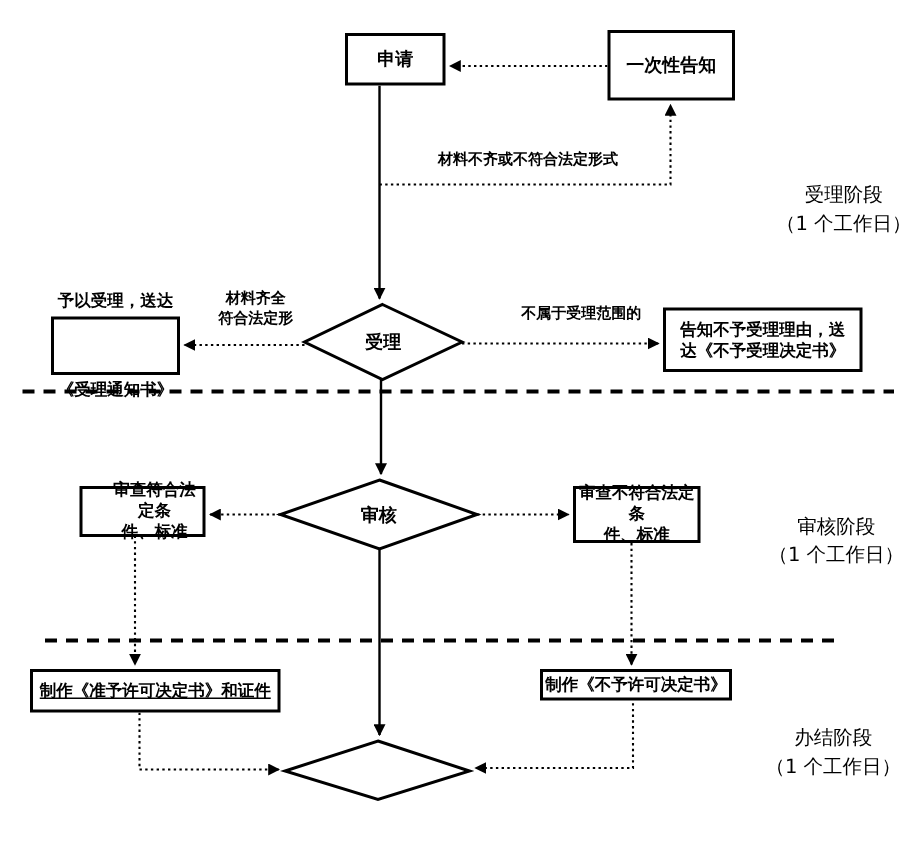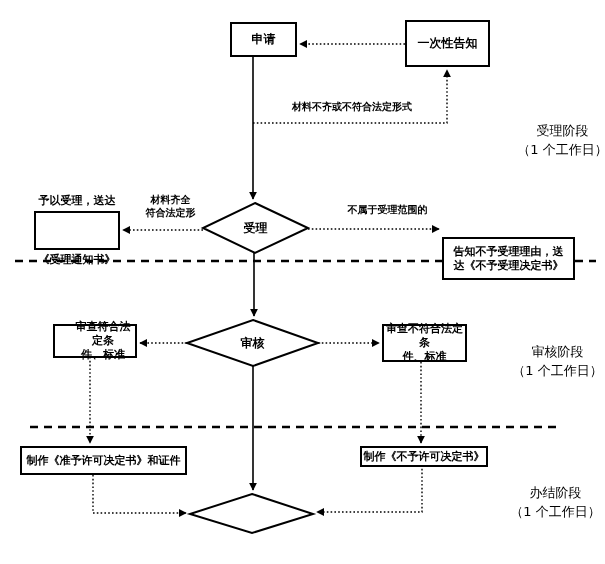--- a/index.html
+++ b/index.html
@@ -68,36 +68,36 @@
 
   <div class="node" style="left:405px;top:20px;width:85px;height:47px;">
     <span class="ln">一次性告知</span>
   </div>
 
   <div class="node small" style="left:34px;top:211px;width:86px;height:39px;gap:45px;">
     <span class="ln">予以受理，送达</span>
     <span class="ln">《受理通知书》</span>
   </div>
 
-  <div class="node small" style="left:442px;top:205px;width:133px;height:43px;margin-top:32px;">
+  <div class="node small" style="left:442px;top:205px;width:133px;height:43px;">
     <span class="ln">告知不予受理理由，送</span>
     <span class="ln">达《不予受理决定书》</span>
   </div>
 
   <div class="node small" style="left:53px;top:324px;width:84px;height:34px;padding-left:16px;">
     <span class="ln">审查符合法定条</span>
     <span class="ln">件、标准</span>
   </div>
 
   <div class="node small" style="left:382px;top:324px;width:85px;height:38px;">
     <span class="ln">审查不符合法定条</span>
     <span class="ln">件、标准</span>
   </div>
 
-  <div class="node small" style="left:20px;top:446px;width:167px;height:29px;">
+  <div class="node small" style="left:20px;top:446px;width:167px;height:29px;text-decoration:underline;">
     <span class="ln">制作《准予许可决定书》和证件</span>
   </div>
 
   <div class="node small" style="left:360px;top:446px;width:128px;height:21px;">
     <span class="ln">制作《不予许可决定书》</span>
   </div>
 
   <div class="dlabel" style="left:203px;top:216px;width:105px;height:24px;">受理</div>
   <div class="dlabel" style="left:187px;top:331px;width:131px;height:24px;">审核</div>
 

